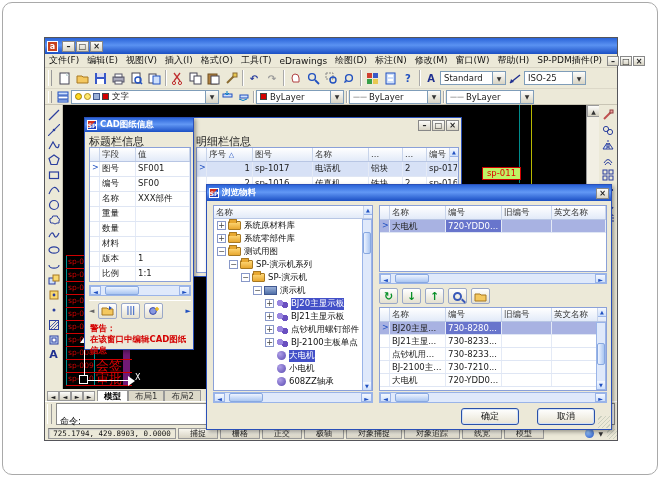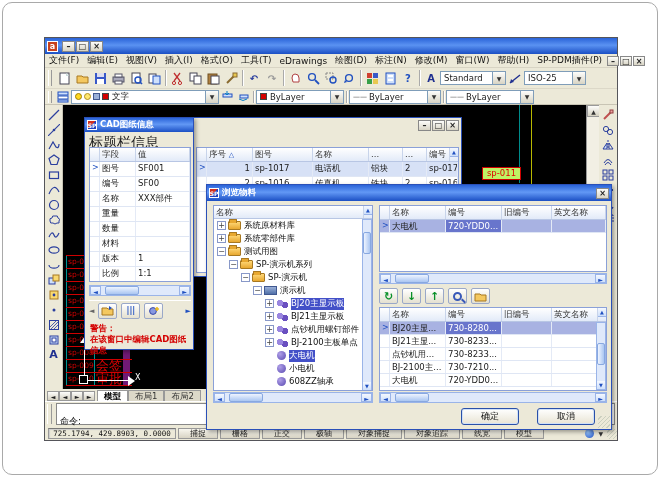--- a/index.html
+++ b/index.html
@@ -65,21 +65,21 @@
   .vline { position:absolute; top:0; width:1px; }
   .spbox { position:absolute; left:419px; top:62px; width:39px; height:13px; border:1px solid #cf0000;
     color:#e00000; font-size:8.5px; text-align:center; line-height:11px; background:#bef264; }
 
   
   .dlg { position:absolute; background:#ece9d8; border:1px solid #2a50b8; box-shadow:2px 2px 4px rgba(0,0,0,.35); }
   .dlg-title { height:14px; background:linear-gradient(180deg,#2a63d8 0%,#6298f5 45%,#1b4fc4 100%);
     display:flex; align-items:center; color:#fff; font-size:8.5px; font-weight:bold; padding:4px 2px; }
   .sp-ico { width:10px; height:10px; background:linear-gradient(135deg,#d03020 50%,#2040c0 50%); color:#fff; font-size:6px;
     display:flex; align-items:center; justify-content:center; margin-right:3px; border:1px solid #fff; }
-  .section-label { font-size:14px; color:#222; padding:2px 4px; }
+  .section-label { font-size:11px; color:#222; padding:2px 4px; }
   .grid { position:absolute; background:#fff; border:1px solid #8aa0d8; overflow:hidden; }
   .g-head { display:flex; height:14px; background:linear-gradient(#ffffff,#e2eaf8); border-bottom:1px solid #b8c6e4; }
   .g-hc { font-size:8.5px; color:#333; border-right:1px solid #c8d4ea; padding:1px 2px; white-space:nowrap; overflow:hidden; }
   .g-row { display:flex; height:15px; border-bottom:1px solid #dfe6f4; background:#fff; }
   .g-c { font-size:8.5px; color:#222; border-right:1px solid #e4eaf6; padding:1px 2px; white-space:nowrap; overflow:hidden; }
   .ind { width:10px; color:#2050c0; font-size:8px; text-align:center; }
   .sel-row { background:#a8b2e2; }
   .sel-cell { background:#6875cc; color:#fff; }
   .lite-row { background:#d7e1f6; }
   .hscroll { position:absolute; height:11px; background:#dfe9fb; border:1px solid #9ab4e8; display:flex; align-items:center; }
@@ -630,20 +630,21 @@
       <div>在该窗口中编辑CAD图纸信息</div>
     </div>
   </div>
 
   <div class="dlg" style="left:191px;top:117px;width:271px;height:160px;z-index:20">
     <div style="height:14px;display:flex;justify-content:flex-end;align-items:center;padding:1px 2px">
       <span class="winbtn">–</span>
       <span class="winbtn">□</span>
       <span class="winbtn">×</span>
     </div>
+    <div class="section-label">明细栏信息</div>
     <div class="grid" style="left:4px;top:29px;width:263px;height:126px">
       <div class="g-head">
         <span class="g-hc ind"></span>
         <span class="g-hc" style="width:46px"><span>序号</span> <span style="color:#2050c0;font-size:7px">△</span></span>
         <span class="g-hc" style="width:60px">图号</span>
         <span class="g-hc" style="width:56px">名称</span>
         <span class="g-hc" style="width:34px">...</span>
         <span class="g-hc" style="width:24px">...</span>
         <span class="g-hc" style="flex:1">编号</span>
         <span class="vs-btn">▲</span>

